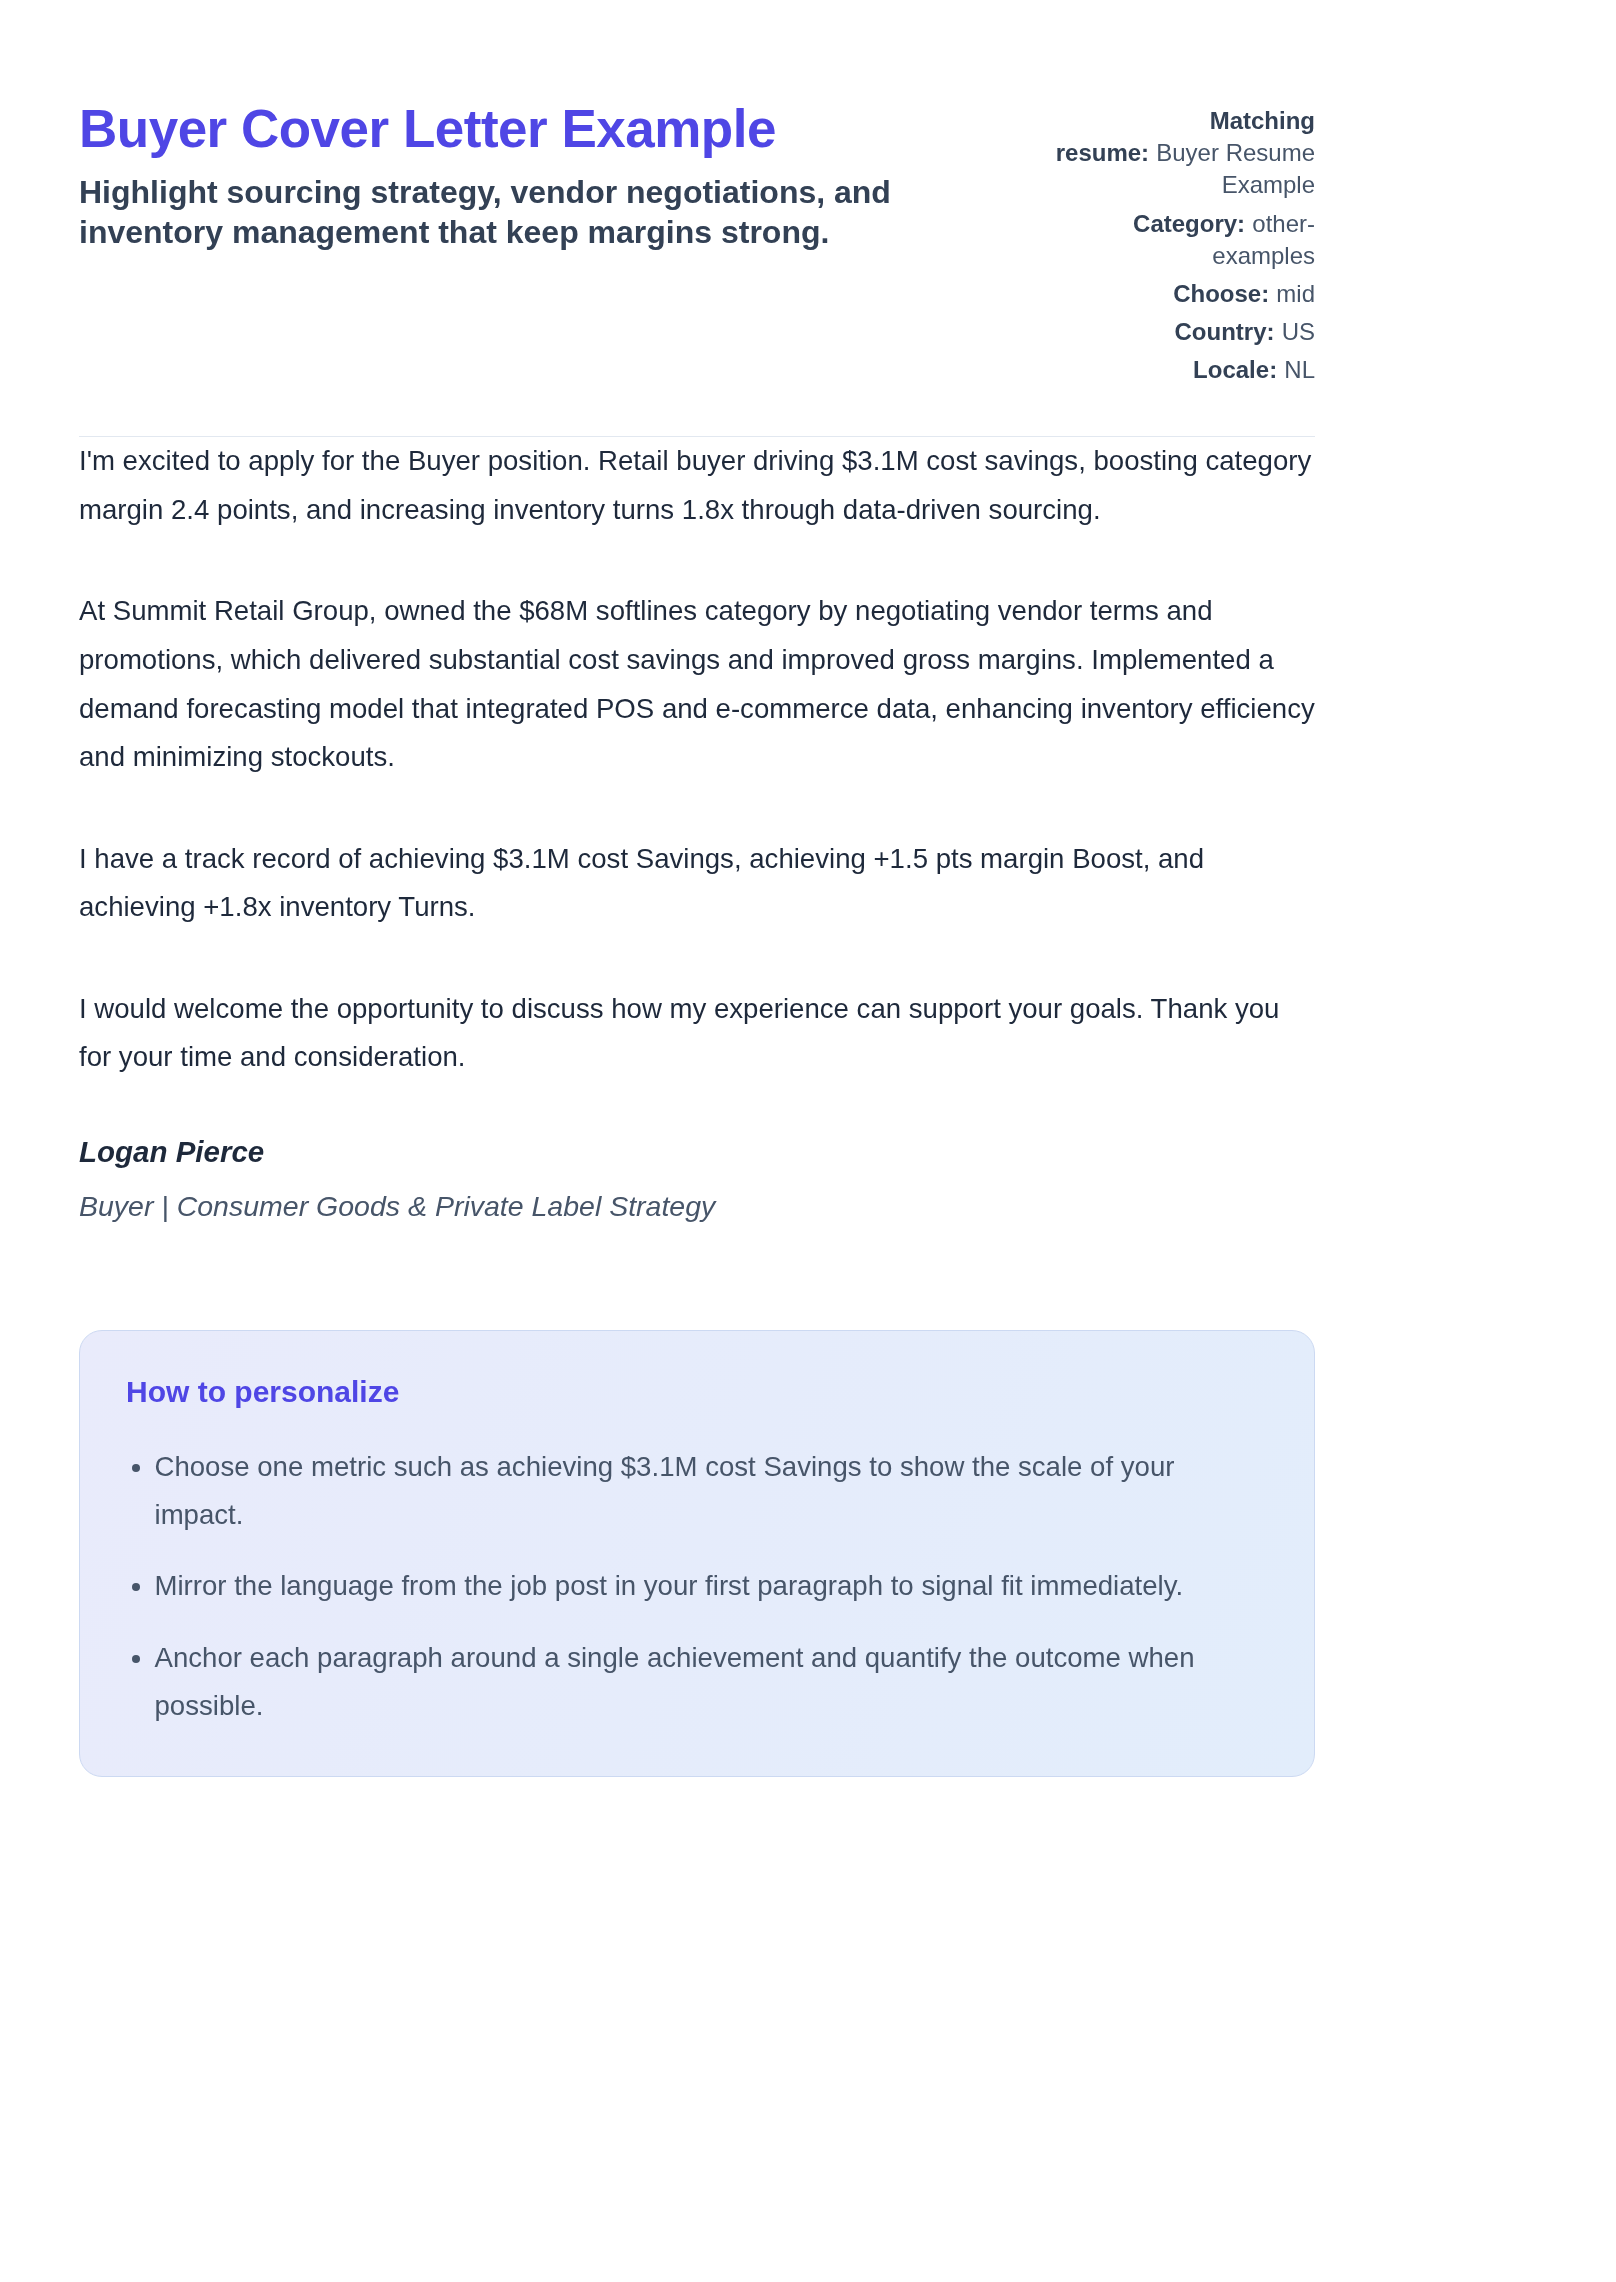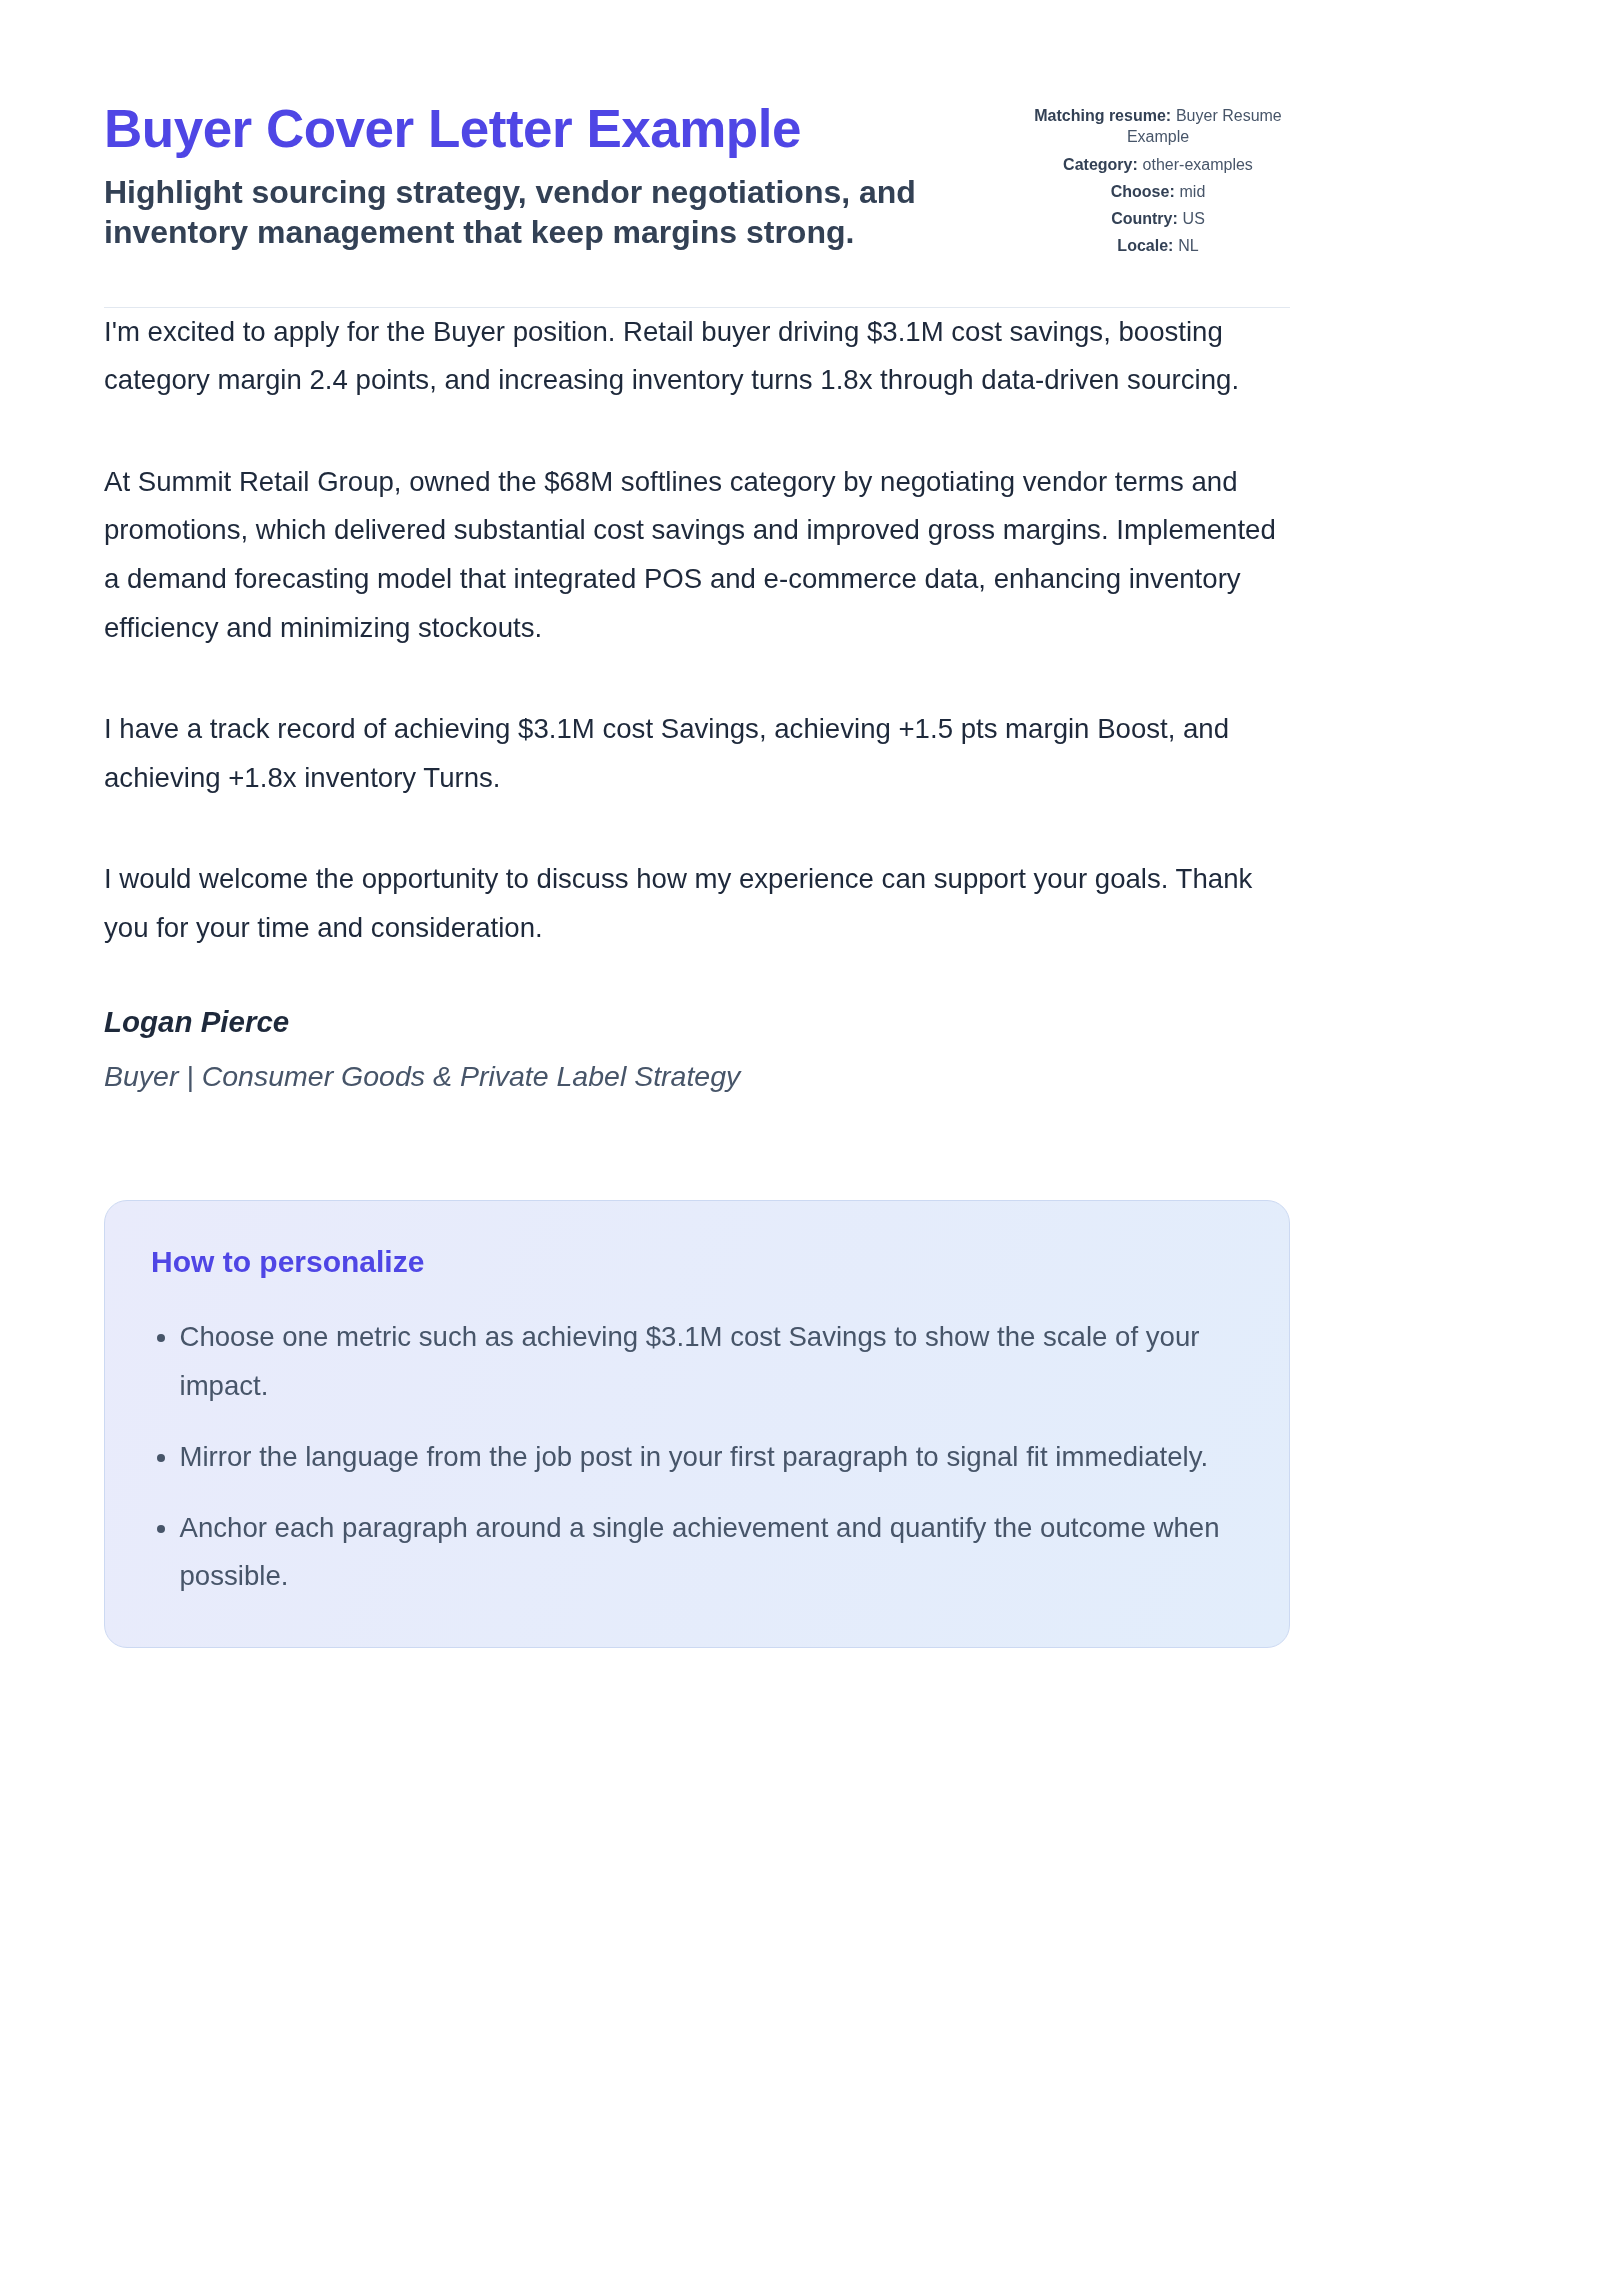--- a/index.html
+++ b/index.html
@@ -17,21 +17,21 @@
   body{
     width:1617px;
     min-height:2283px;
     background:#ffffff;
     font-family:"Liberation Sans", sans-serif;
     color:var(--body-text);
   }
   .page{
     width:1394px;
     min-height:2283px;
-    padding:99px 104px 95px;
+    padding:99px 79px 95px;
   }
   
   .header{
     display:flex;
     justify-content:space-between;
     align-items:flex-start;
     gap:38px;
   }
   .header-left{max-width:980px;}
   .title{
@@ -46,22 +46,22 @@
     margin:13.3px 0 0;
     font-size:32px;
     line-height:1.26;
     font-weight:700;
     color:var(--heading-text);
   }
   .meta{
     flex:0 0 264px;
     width:264px;
     padding-top:5.7px;
-    text-align:center;
-    font-size:16px;
+    text-align:right;
+    font-size:24px;
     line-height:1.35;
     color:var(--muted-text);
   }
   .meta-item{margin-bottom:5.7px;}
   .meta-label{
     font-weight:700;
     color:var(--heading-text);
     margin-right:0.3em;
   }
   .divider{

